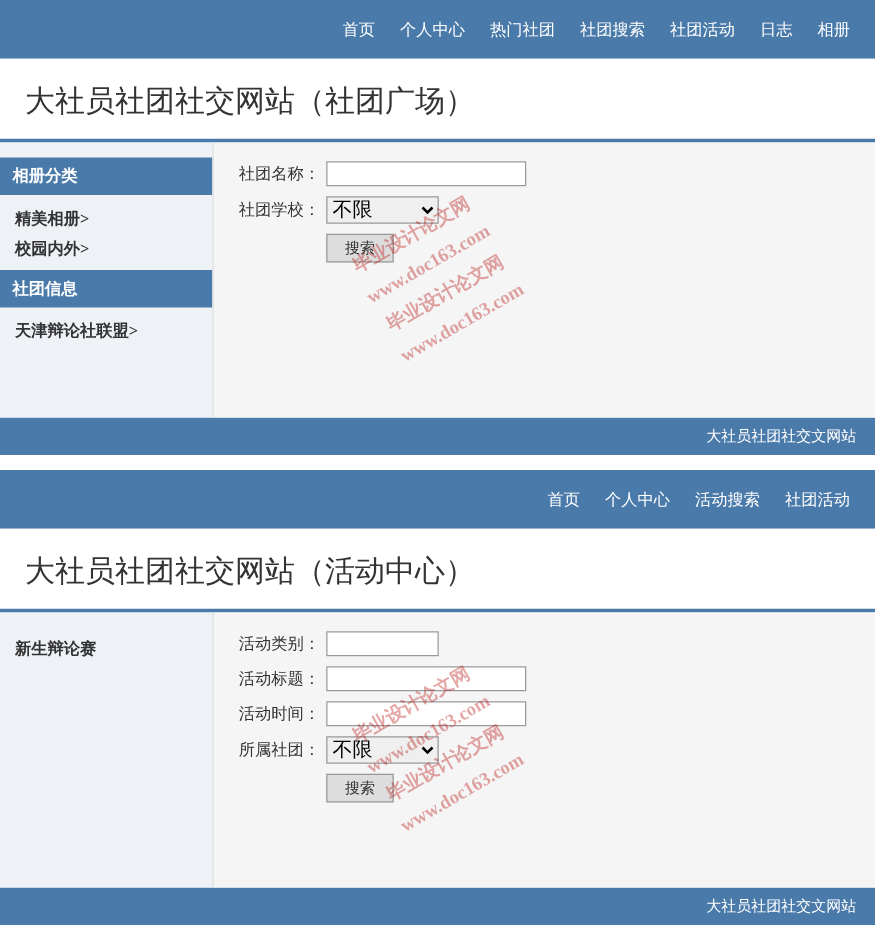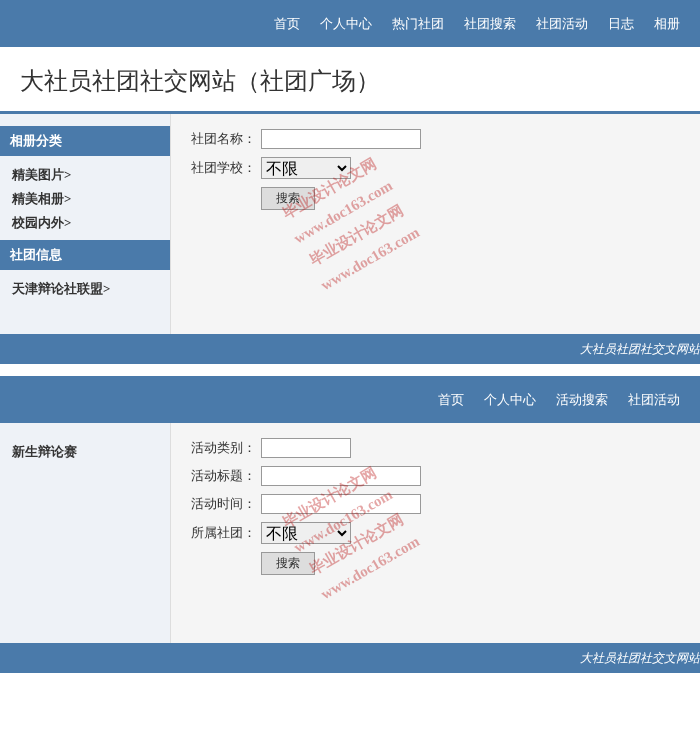--- a/index.html
+++ b/index.html
@@ -111,21 +111,21 @@
       color: #333;
     }
 
     
     .footer-bar {
       background: #4a7aaa;
       height: 30px;
       display: flex;
       align-items: center;
       justify-content: flex-end;
-      font-style: italic;
+      padding-right: 15px;
     }
     .footer-bar span {
       color: #fff;
       font-size: 12px;
     }
 
     
     .watermark-container {
       position: relative;
       overflow: hidden;
@@ -205,21 +205,20 @@
       <div>毕业设计论文网</div>
       <div>www.doc163.com</div>
       <div>毕业设计论文网</div>
       <div>www.doc163.com</div>
     </div>
     <div class="section1-inner">
 
       <div class="sidebar">
         <div class="sidebar-box">相册分类</div>
         <div class="sidebar-links">
-          <a>精美图片&gt;</a>
           <a>精美相册&gt;</a>
           <a>校园内外&gt;</a>
         </div>
         <div class="sidebar-box">社团信息</div>
         <div class="sidebar-links">
           <a>天津辩论社联盟&gt;</a>
         </div>
       </div>
 
       <div class="search-area">
@@ -250,20 +249,23 @@
 
 <div>
 
   <div class="section2-nav">
     <a>首页</a>
     <a>个人中心</a>
     <a>活动搜索</a>
     <a>社团活动</a>
   </div>
 
+  <div class="section2-header">
+    <h1>大社员社团社交网站（活动中心）</h1>
+  </div>
 
   <div class="section2-body watermark-container">
     <div class="watermark">
       <div>毕业设计论文网</div>
       <div>www.doc163.com</div>
       <div>毕业设计论文网</div>
       <div>www.doc163.com</div>
     </div>
     <div class="section2-inner">
 

